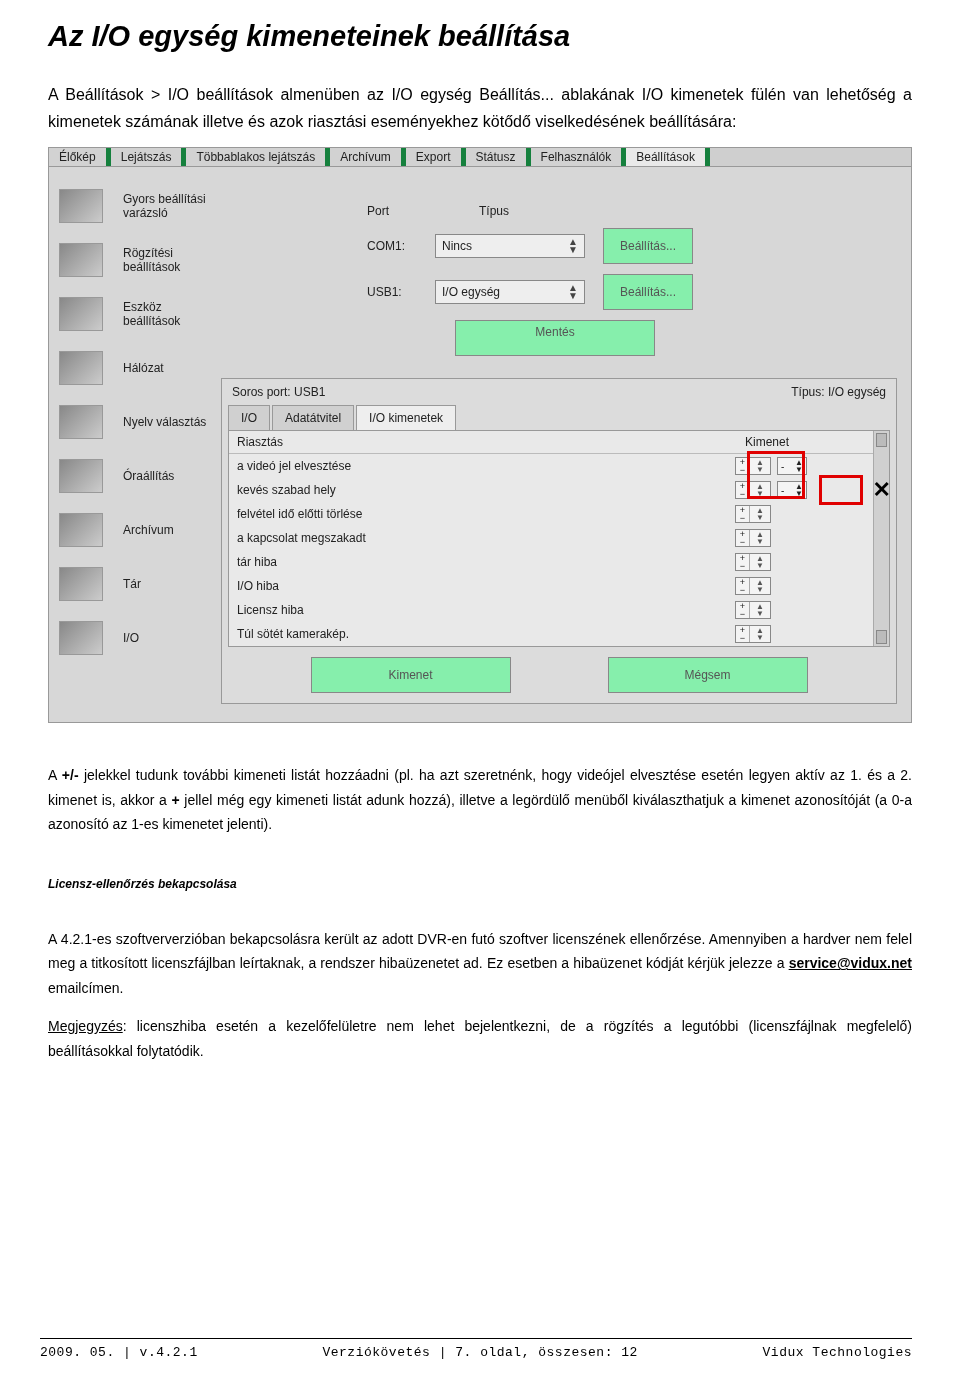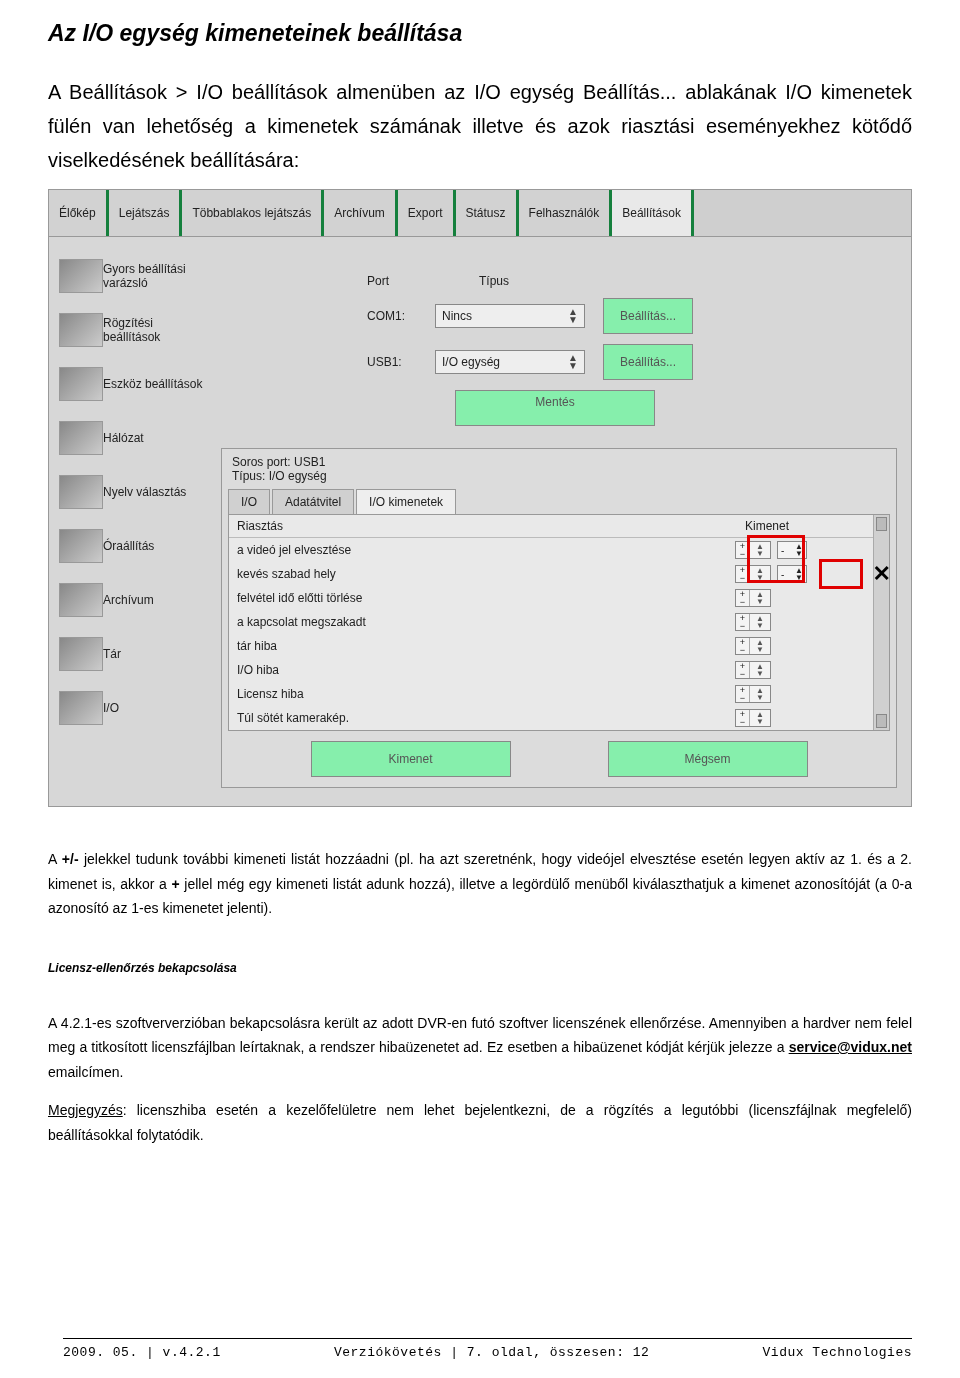--- a/index.html
+++ b/index.html
@@ -7,68 +7,68 @@
     width: 960px;
     margin: 0 auto;
     font-family: Arial, Helvetica, sans-serif;
     background: #fff;
     color: #000;
     padding: 20px 48px 0 48px;
     position: relative;
     min-height: 1378px;
   }
   h1[data-name="page-title"] {
-    font-size: 23px;
+    font-size: 29px;
     font-style: italic;
     font-weight: bold;
     margin-bottom: 28px;
   }
   .intro-p {
-    font-size: 20px;
+    font-size: 16px;
     line-height: 1.7;
     text-align: justify;
     margin-bottom: 12px;
   }
   
   .screenshot {
     border: 1px solid #999;
     background: #d7d7d7;
     width: 100%;
     font-family: Tahoma, Arial, sans-serif;
     font-size: 12px;
     color: #222;
     margin-bottom: 40px;
   }
   .top-tabs {
     display: flex;
     background: #cfcfcf;
     border-bottom: 1px solid #999;
   }
   .top-tab {
-    padding: 16px 10px;
-    border-right: 3px solid #15803d;
+    padding: 2px 10px;
+    border-right: 5px solid #15803d;
     background: #d2d2d2;
   }
   .top-tab.active {
     background: #e9e9e9;
     font-weight: normal;
   }
   .screenshot-body {
     display: flex;
     align-items: stretch;
   }
   .sidebar {
     width: 168px;
     padding: 12px 6px;
     background: #d7d7d7;
   }
   .side-item {
     display: flex;
     align-items: center;
-    gap: 0;
+    gap: 20px;
     padding: 10px 4px;
   }
   .side-icon {
     width: 44px;
     height: 34px;
     background: linear-gradient(135deg,#888,#ccc);
     border: 1px solid #999;
     flex: 0 0 44px;
   }
   .side-label { line-height: 1.2; }
@@ -118,21 +118,20 @@
   .btn.center { margin: 4px auto; display: block; width: 200px; text-align:center; line-height:22px;}
   .sub-panel {
     margin: 8px 4px 8px 4px;
     border: 1px solid #999;
     background: #dcdcdc;
   }
   .sub-header {
     display: flex;
     justify-content: space-between;
     padding: 6px 10px;
-    flex-direction: column;
   }
   .inner-tabs {
     display: flex;
     gap: 2px;
     padding: 0 6px;
   }
   .inner-tab {
     padding: 5px 12px;
     background: #d0d0d0;
     border: 1px solid #999;
@@ -220,21 +219,21 @@
     font-size: 12px;
     font-style: italic;
     font-weight: bold;
     margin: 40px 0 36px 0;
   }
   .underline { text-decoration: underline; }
   .bold { font-weight: bold; }
   .footer {
     position: absolute;
     bottom: 18px;
-    left: 63px;
+    left: 40px;
     right: 48px;
     border-top: 1px solid #000;
     padding-top: 6px;
     display: flex;
     justify-content: space-between;
     font-family: "Courier New", monospace;
     font-size: 13px;
     letter-spacing: 0.5px;
   }
 </style>

